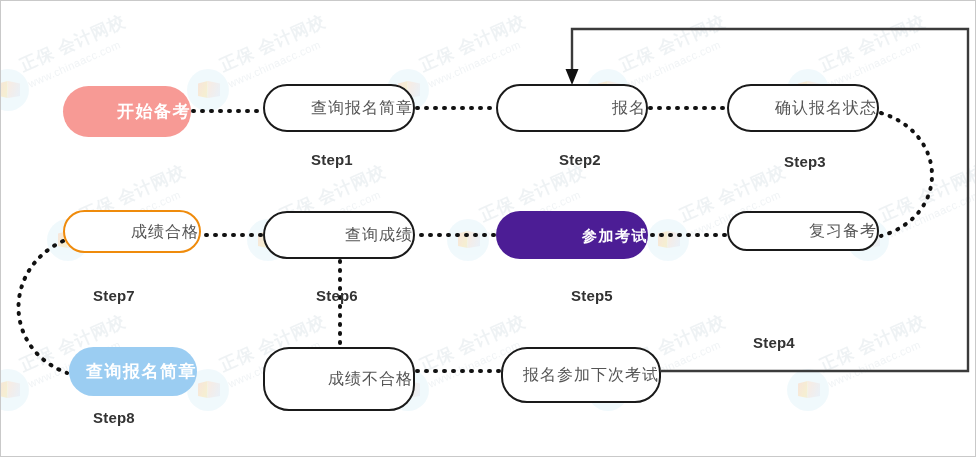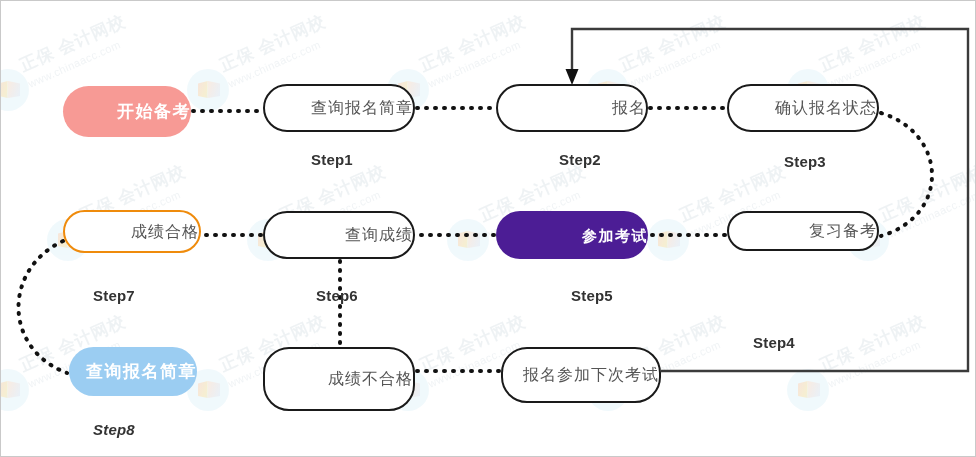--- a/index.html
+++ b/index.html
@@ -299,16 +299,16 @@
     </div>
 
   <div id="caption-layer">
       <div class="step-caption" style="left: 310px; top: 150px;">Step1</div>
       <div class="step-caption" style="left: 558px; top: 150px;">Step2</div>
       <div class="step-caption" style="left: 783px; top: 152px;">Step3</div>
       <div class="step-caption" style="left: 752px; top: 288px; margin-top: 45px;">Step4</div>
       <div class="step-caption" style="left: 570px; top: 286px;">Step5</div>
       <div class="step-caption" style="left: 315px; top: 286px;">Step6</div>
       <div class="step-caption" style="left: 92px; top: 286px;">Step7</div>
-      <div class="step-caption" style="left: 92px; top: 420px; font-style: italic;">Step8</div>
+      <div class="step-caption" style="left: 92px; top: 408px;">Step8</div>
     </div>
 
 </div>
 
 </body></html>

